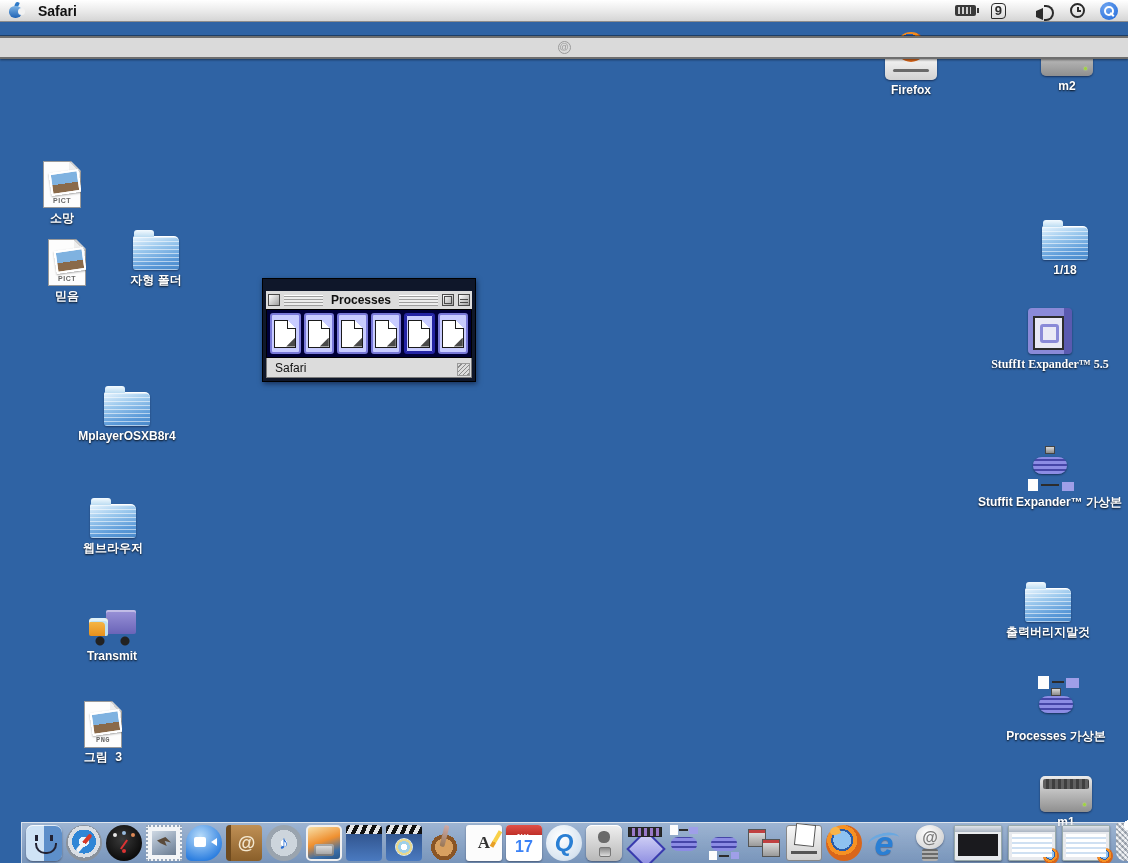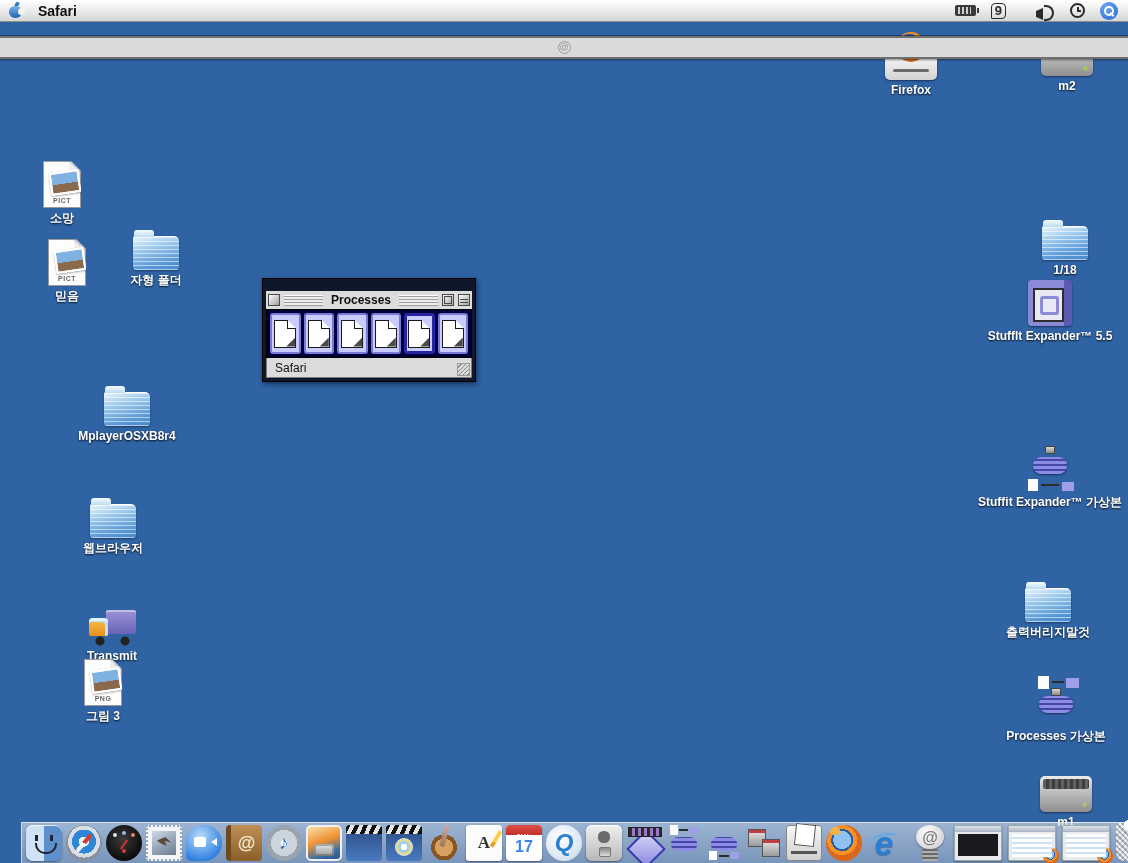--- a/index.html
+++ b/index.html
@@ -378,21 +378,21 @@
           <div class="art"><i></i></div>
         </div>
         <div class="lbl">웹브라우저</div>
       </div>
       <div class="desk-icon n-app-transmit t-transmit-truck" style="position: absolute; left: 37px; top: 596px;">
         <div class="ic">
           <div class="art"><i></i></div>
         </div>
         <div class="lbl">Transmit</div>
       </div>
-      <div class="desk-icon n-png-file-geurim-3 t-png-document" style="position: absolute; left: 28px; top: 656px;">
+      <div class="desk-icon n-png-file-geurim-3 t-png-document" style="position: absolute; left: 28px; top: 698px; font-family: Liberation Mono, monospace;">
         <div class="ic">
           <div class="art"><i></i><span class="doc-badge optional">PNG</span></div>
         </div>
         <div class="lbl">그림 3</div>
       </div>
       <div class="desk-icon n-disk-image-firefox t-firefox-disk" style="position: absolute; left: 836px; top: 30px;">
         <div class="ic">
           <div class="art"><i></i></div>
         </div>
         <div class="lbl">Firefox</div>
@@ -402,21 +402,21 @@
           <div class="art"><i></i></div>
         </div>
         <div class="lbl">m2</div>
       </div>
       <div class="desk-icon n-folder-1-18 t-folder" style="position: absolute; left: 990px; top: 210px;">
         <div class="ic">
           <div class="art"><i></i></div>
         </div>
         <div class="lbl">1/18</div>
       </div>
-      <div class="desk-icon n-app-stuffit-expander-55 t-stuffit-box" style="position: absolute; left: 975px; top: 276px;">
+      <div class="desk-icon n-app-stuffit-expander-55 t-stuffit-box" style="position: absolute; left: 975px; top: 304px; font-family: Liberation Serif, serif;">
         <div class="ic">
           <div class="art"><i></i></div>
         </div>
         <div class="lbl">StuffIt Expander™ 5.5</div>
       </div>
       <div class="desk-icon n-alias-stuffit-expander t-stuffit-clamp" style="position: absolute; left: 975px; top: 442px; align-items: center;">
         <div class="ic">
           <div class="art">
             <i></i>
           </div>

